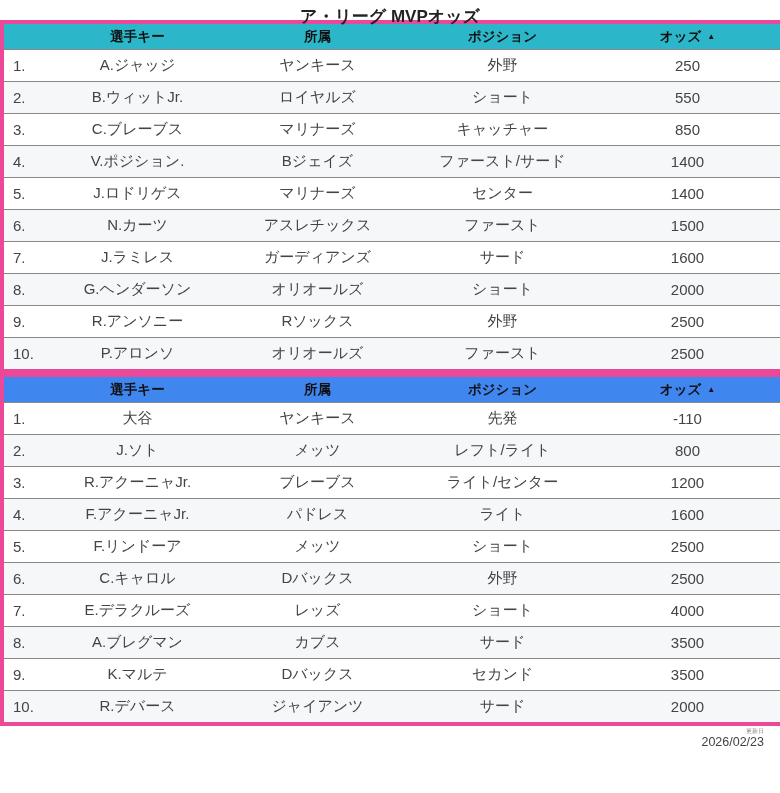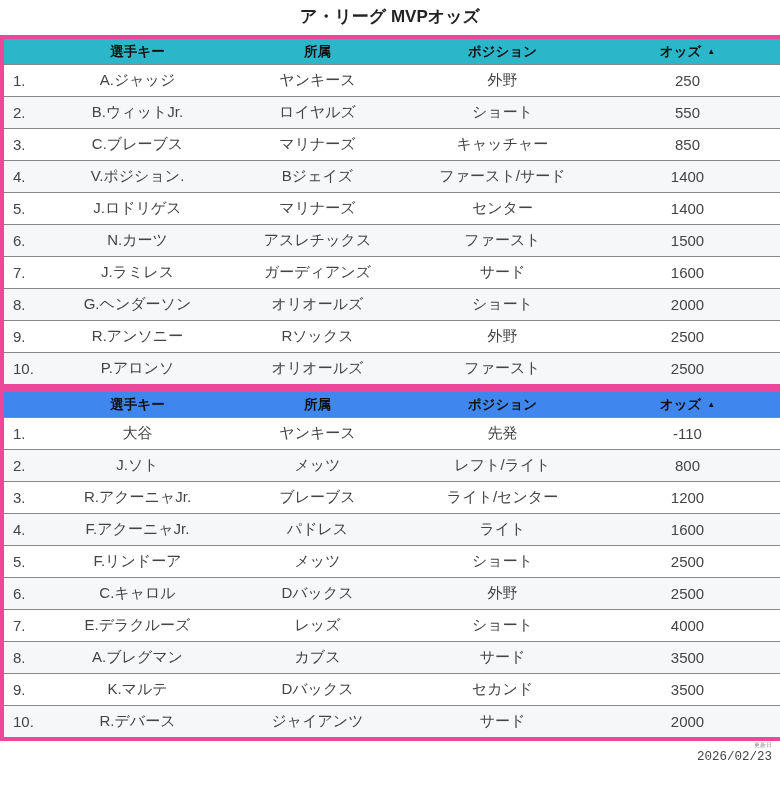--- a/index.html
+++ b/index.html
@@ -1,33 +1,33 @@
 <!DOCTYPE html>
 <html><head>
 <meta charset="utf-8">
 <style>
   html, body { margin: 0; padding: 0; background: #ffffff; }
   body { width: 780px; height: 793px; overflow: hidden; font-family: "Liberation Sans", "DejaVu Sans", sans-serif; color: #333; }
-  .section-title { text-align: center; font-weight: bold; font-size: 17px; color: #222; height: 35px; line-height: 33px; }
+  .section-title { text-align: center; font-weight: bold; font-size: 17px; color: #222; height: 20px; line-height: 33px; }
   .section-title.second { height: 33px; line-height: 33px; }
   table { width: 780px; border-collapse: collapse; table-layout: fixed; border: 4px solid #ec4899; box-sizing: border-box; }
   th { height: 25px; font-size: 13.5px; font-weight: bold; color: #111; text-align: center; padding: 0; }
   th.sortable .arrow { font-size: 8px; margin-left: 6px; vertical-align: middle; }
   td { height: 31px; font-size: 15px; color: #444; text-align: center; padding: 0; border-top: 1px solid #888; }
   td.rank { text-align: left; padding-left: 9px; }
   tr.odd td { background: #ffffff; }
   tr.even td { background: #f6f7f9; }
   .al thead tr { background: #2bb6c9; }
   .nl thead tr { background: #3f86ef; }
   col.c-rank { width: 48px; }
   col.c-player { width: 175px; }
   col.c-team { width: 185px; }
   col.c-pos { width: 185px; }
   col.c-odds { width: 187px; }
-  .footer { text-align: right; padding-right: 8px; font-family: Liberation Mono, monospace; }
+  .footer { text-align: right; padding-right: 16px; }
   .footer .label { font-size: 6px; color: #888; line-height: 8px; margin-top: 1px; }
   .footer .date { font-size: 12.5px; color: #444; line-height: 14px; }
 </style>
 </head>
 <body>
 
 <div>
   <div class="section-title">ア・リーグ MVPオッズ</div>
   <table class="al">
     <colgroup>

